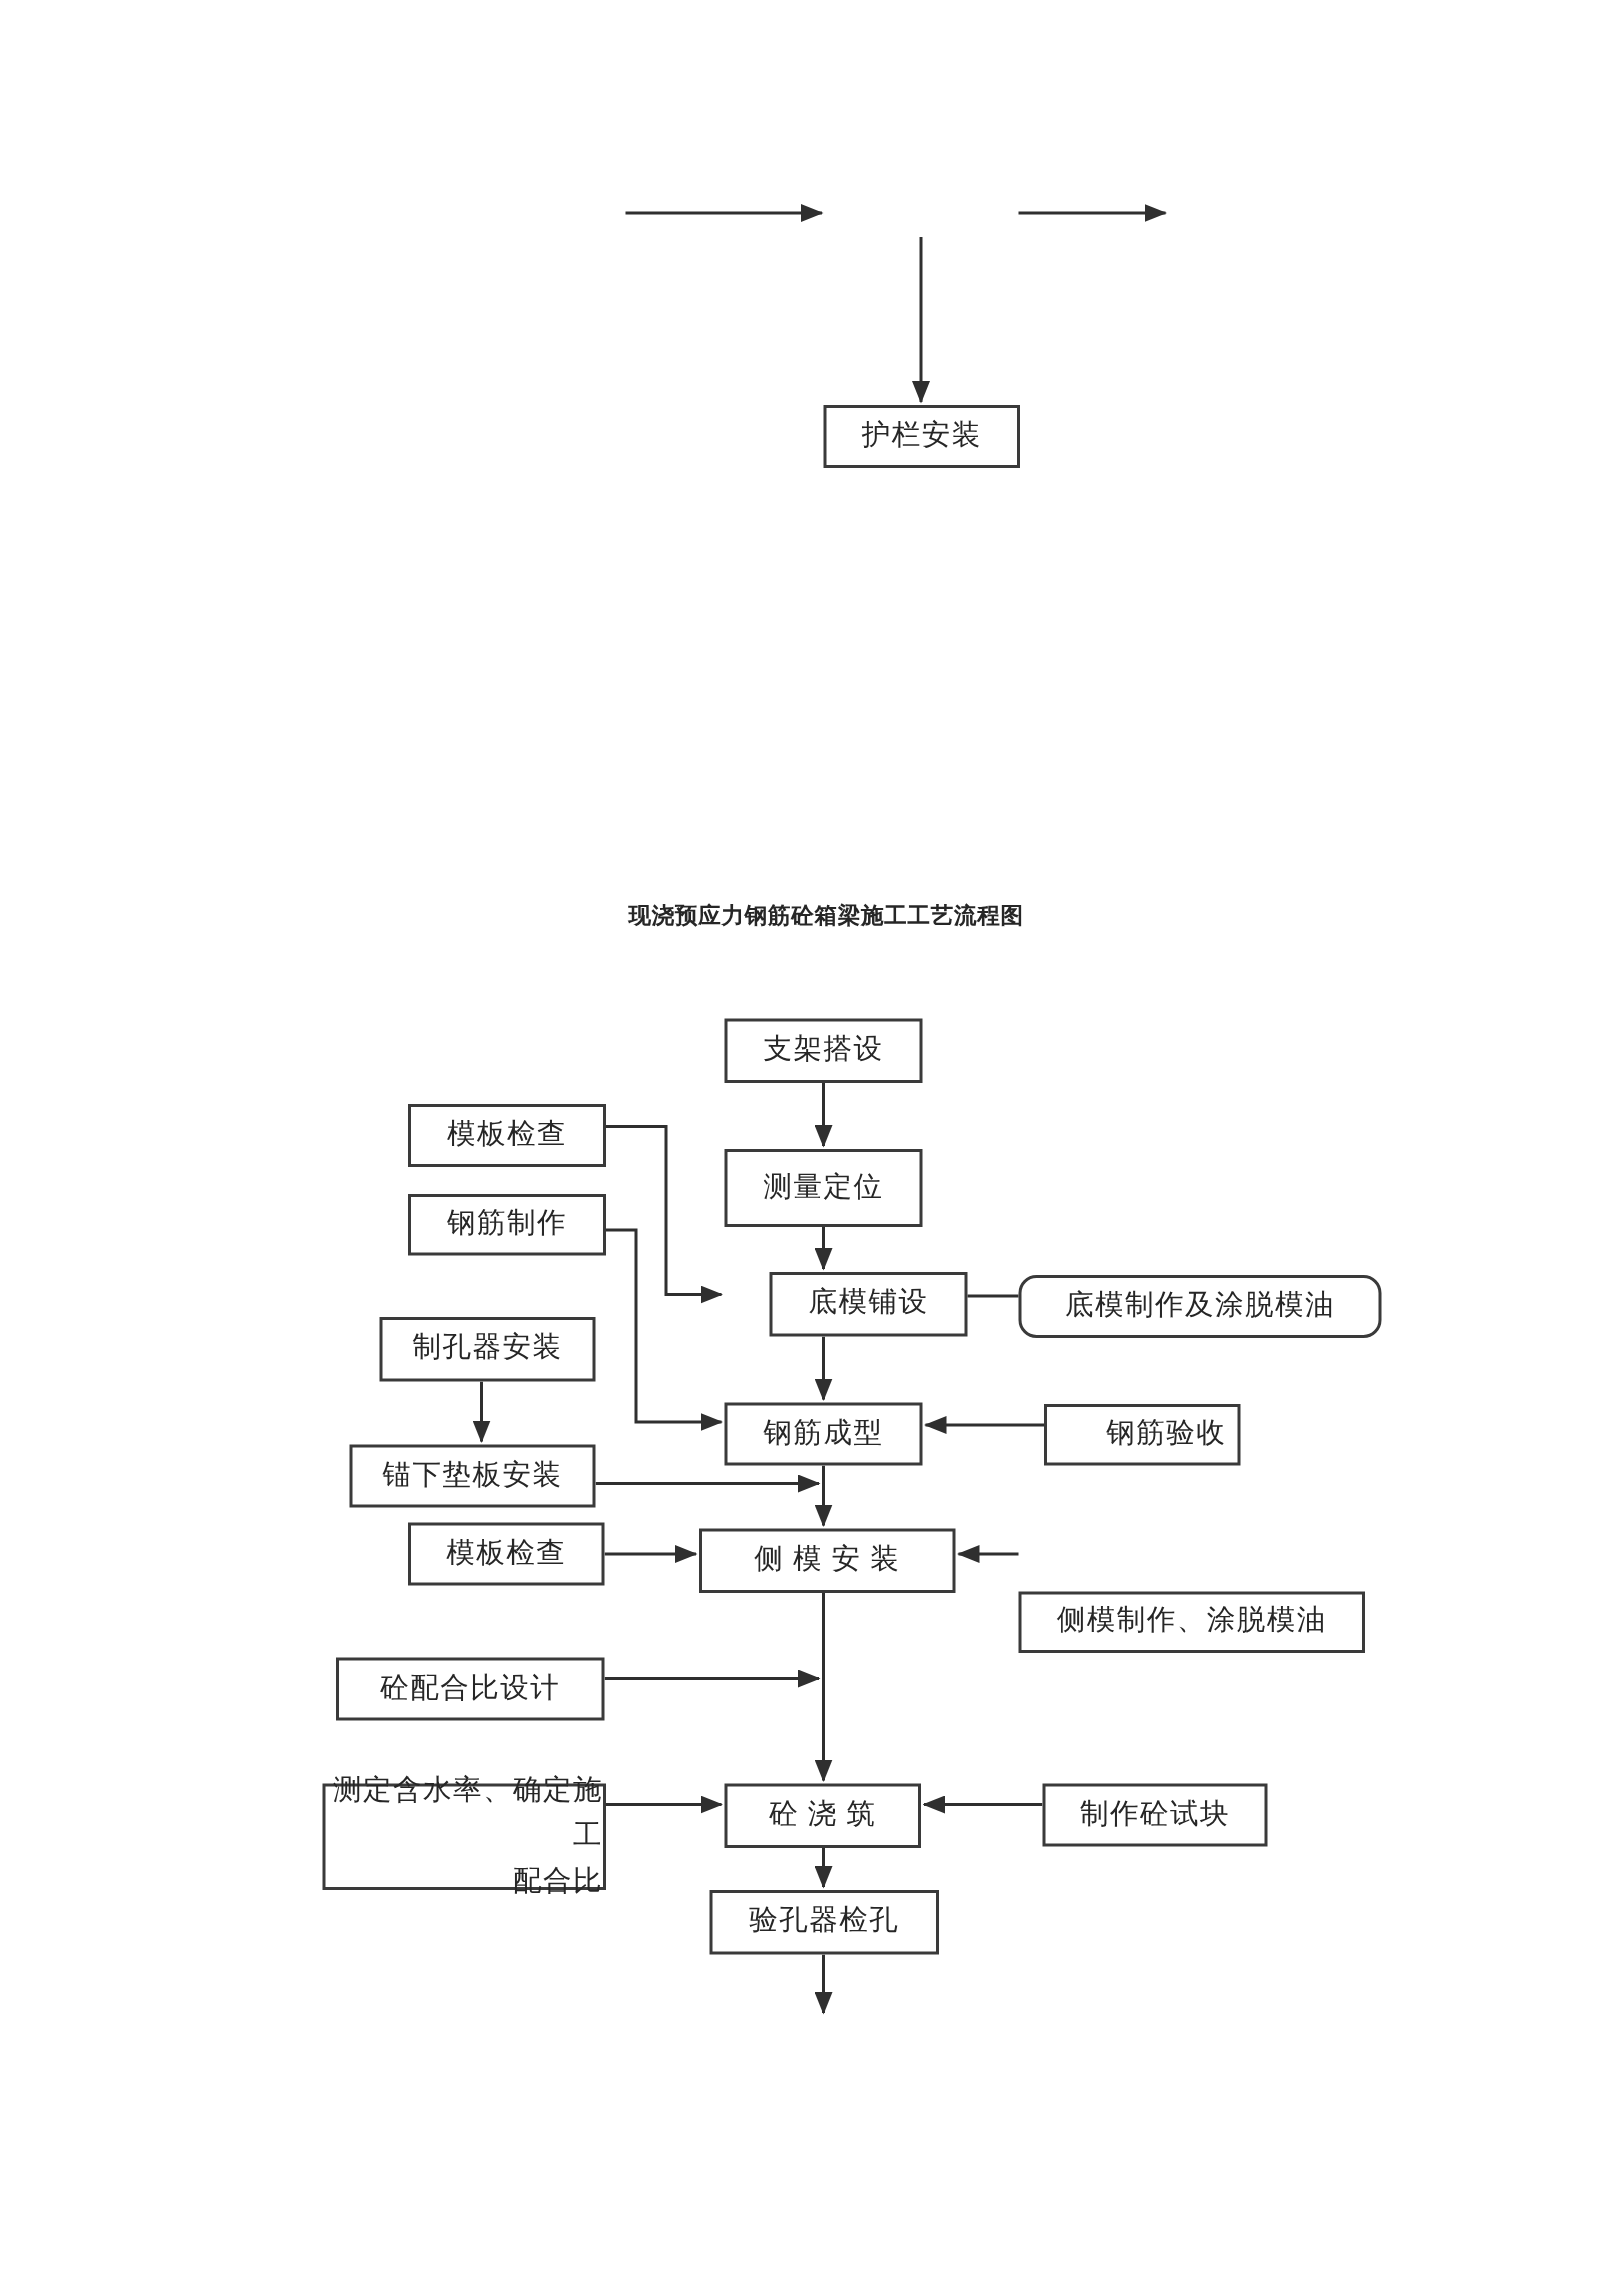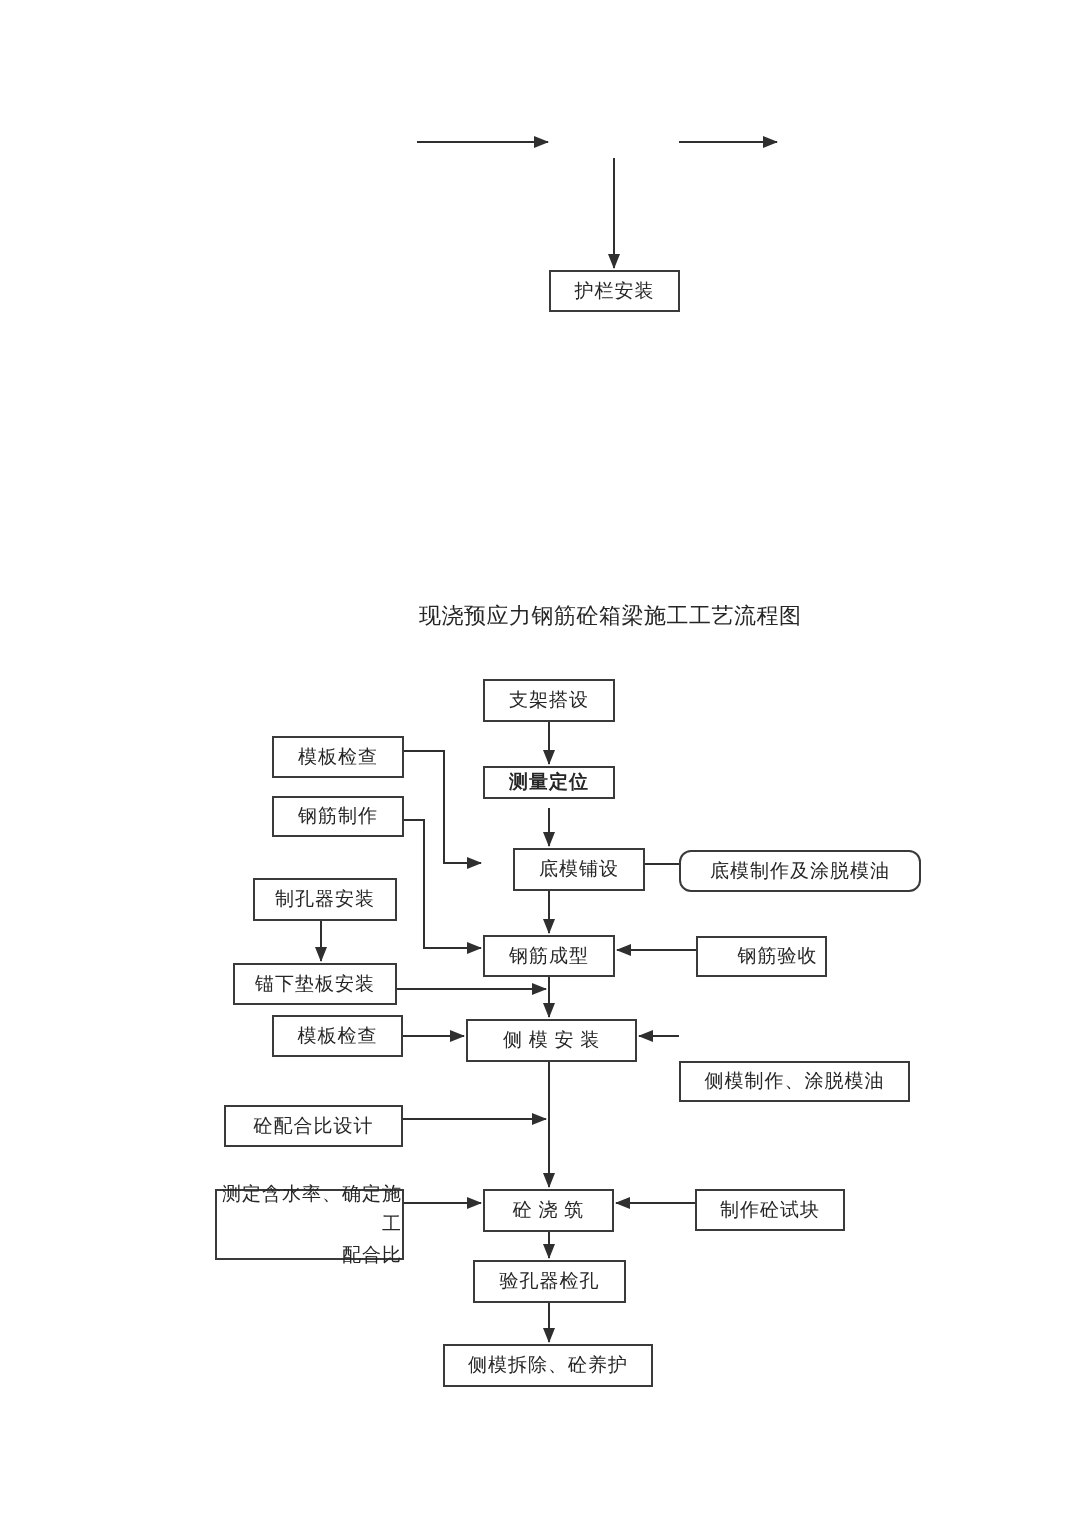--- a/index.html
+++ b/index.html
@@ -29,22 +29,22 @@
     stroke: var(--line);
     stroke-width: 2;
     fill: none;
   }
   .arrowhead-fill { fill: var(--line); }
 
   .diagram-title {
     position: absolute;
     left: 419px;
     top: 601px;
-    font-size: 22px;
-    font-weight: 400;
+    font-size: 15px;
+    font-weight: 700;
     letter-spacing: 0.5px;
     color: var(--text);
     white-space: nowrap;
   }
 
   .node {
     position: absolute;
     border: 2px solid var(--border);
     background: var(--bg);
     display: flex;
@@ -100,40 +100,37 @@
 
   <div class="node" style="left:549px; top:270px; width:131px; height:42px; border-width:2px;">
     <span class="node-label">护栏安装</span>
   </div>
 
   <div class="diagram-title">现浇预应力钢筋砼箱梁施工工艺流程图</div>
 
   <div class="node" style="left:483px; top:679px; width:132px; height:43px;">
     <span class="node-label">支架搭设</span>
   </div>
-  <div class="node" style="left:483px; top:766px; width:132px; height:33px;font-weight:bold;">
+  <div class="node" style="left:483px; top:766px; width:132px; height:52px;">
     <span class="node-label">测量定位</span>
   </div>
   <div class="node" style="left:483px; top:848px; width:132px; height:43px;margin-left:30px;">
     <span class="node-label">底模铺设</span>
   </div>
   <div class="node" style="left:483px; top:935px; width:132px; height:42px;">
     <span class="node-label">钢筋成型</span>
   </div>
   <div class="node" style="left:466px; top:1019px; width:171px; height:43px;">
     <span class="node-label">侧 模 安 装</span>
   </div>
   <div class="node" style="left:483px; top:1189px; width:131px; height:43px;">
     <span class="node-label">砼 浇 筑</span>
   </div>
   <div class="node" style="left:473px; top:1260px; width:153px; height:43px;">
     <span class="node-label">验孔器检孔</span>
-  </div>
-  <div class="node" style="left:443px; top:1344px; width:210px; height:43px;">
-    <span class="node-label">侧模拆除、砼养护</span>
   </div>
 
   <div class="node" style="left:272px; top:736px; width:132px; height:42px;">
     <span class="node-label">模板检查</span>
   </div>
   <div class="node" style="left:272px; top:796px; width:132px; height:41px;">
     <span class="node-label">钢筋制作</span>
   </div>
   <div class="node" style="left:253px; top:878px; width:144px; height:43px;">
     <span class="node-label">制孔器安装</span>

